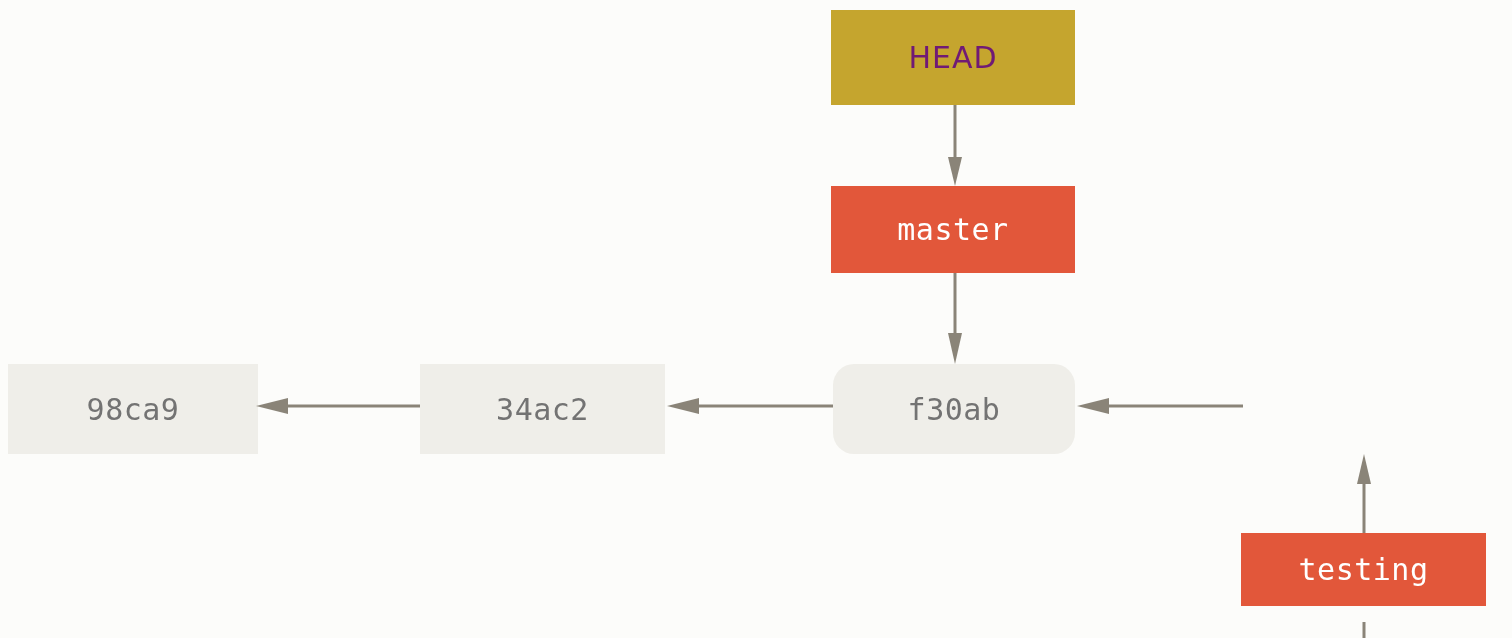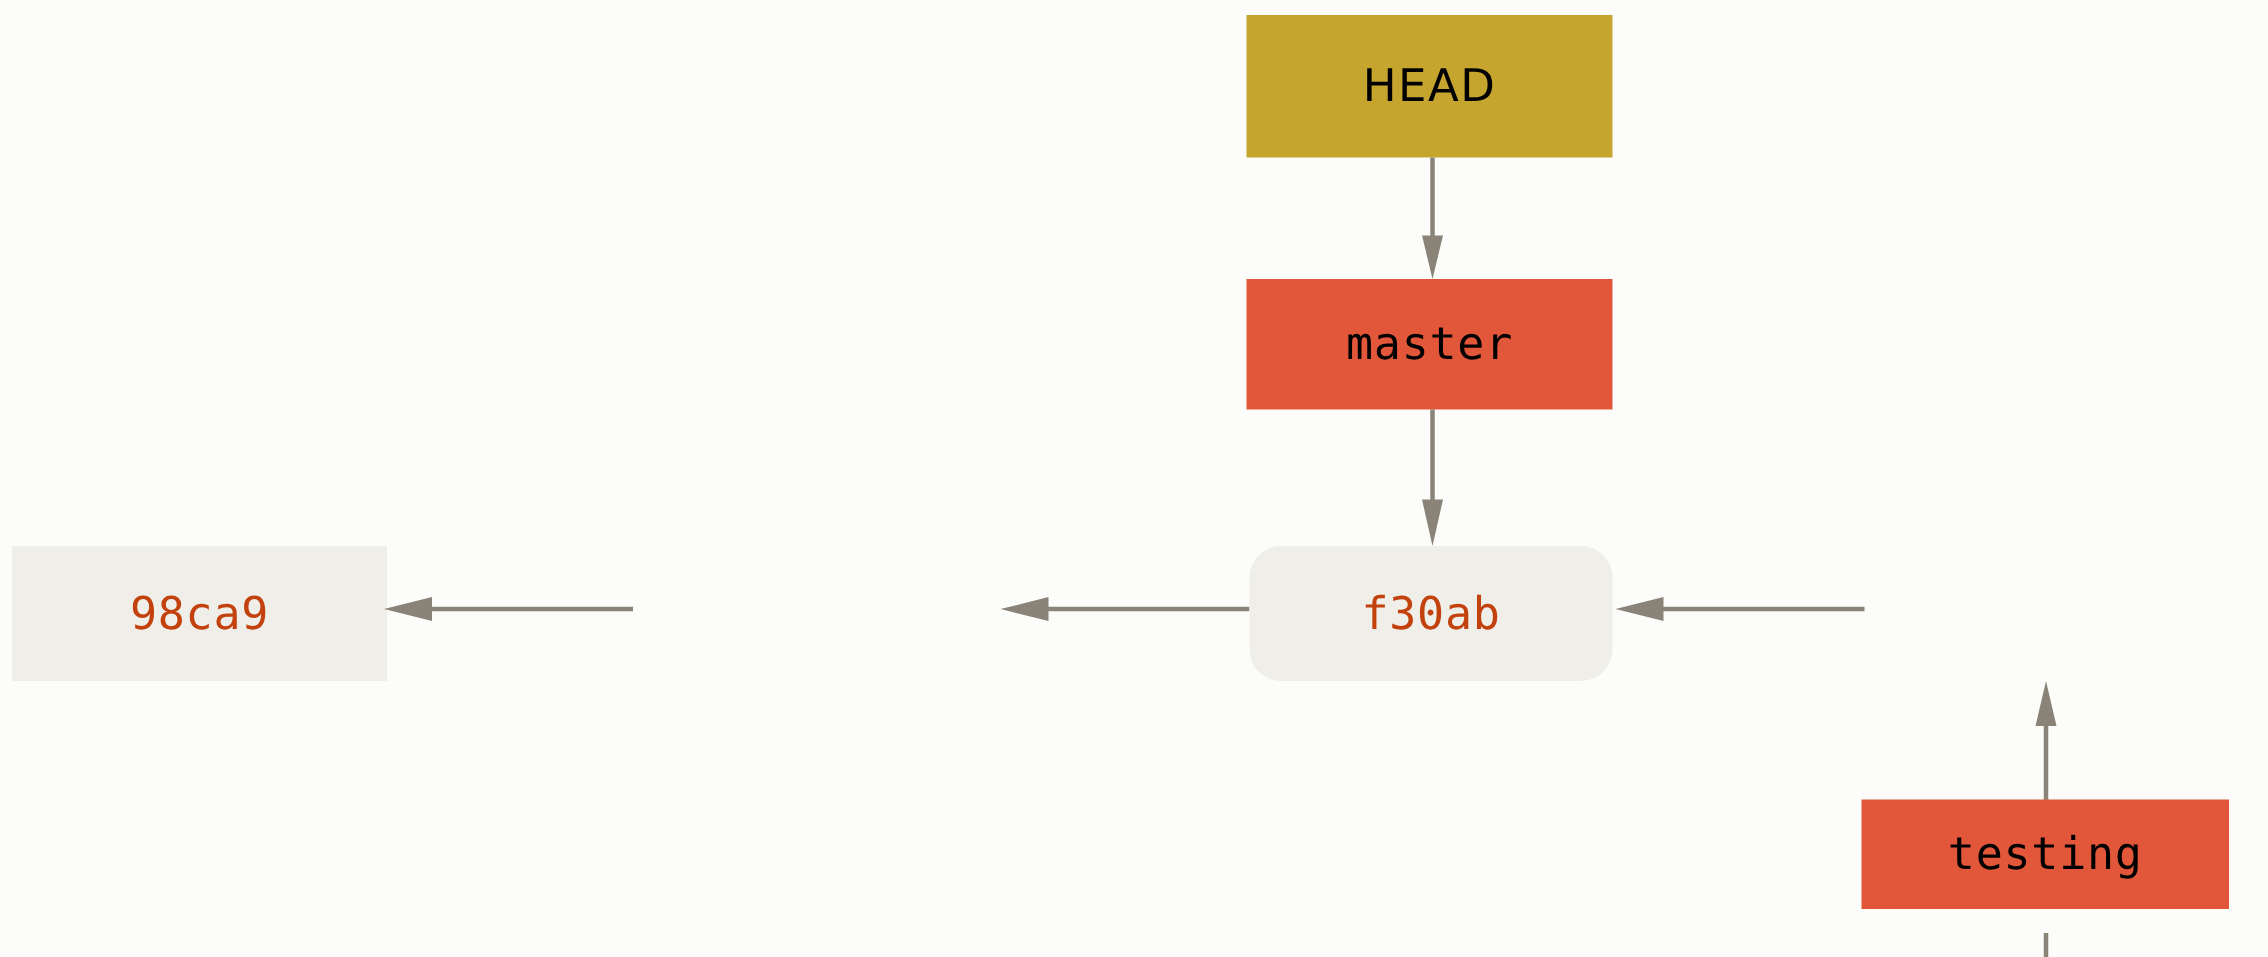--- a/index.html
+++ b/index.html
@@ -20,31 +20,31 @@
     position: absolute;
     display: flex;
     align-items: center;
     justify-content: center;
     box-sizing: border-box;
     letter-spacing: 0.5px;
     white-space: nowrap;
   }
   .node-commit {
     background: #EFEEE9;
-    color: #c2410c;
+    color: #737373;
     font-size: 30px;
   }
   .node-branch {
     background: #E2573A;
-    color: #000000;
+    color: #ffffff;
     font-size: 30px;
   }
   .node-head {
     background: #C5A52E;
-    color: #000000;
+    color: #701a75;
     font-size: 30px;
     font-family: "DejaVu Sans", "Liberation Sans", sans-serif;
     letter-spacing: 1px;
   }
   .edge {
     position: absolute;
     pointer-events: none;
   }
   .edge svg {
     display: block;
@@ -82,20 +82,23 @@
     <span>98ca9</span>
   </div>
 
   <div class="edge" style="left:256px; top:398px; width:166px; height:16px;">
     <svg width="166" height="16" viewBox="0 0 166 16" aria-hidden="true">
       <line x1="166" y1="8" x2="30" y2="8" stroke="#8A8478" stroke-width="3"></line>
       <polygon points="0,8 32,0 32,16" fill="#8A8478"></polygon>
     </svg>
   </div>
 
+  <div class="node node-commit" style="left:420px; top:364px; width:245px; height:90px;">
+    <span>34ac2</span>
+  </div>
 
   <div class="edge" style="left:667px; top:398px; width:166px; height:16px;">
     <svg width="166" height="16" viewBox="0 0 166 16" aria-hidden="true">
       <line x1="166" y1="8" x2="30" y2="8" stroke="#8A8478" stroke-width="3"></line>
       <polygon points="0,8 32,0 32,16" fill="#8A8478"></polygon>
     </svg>
   </div>
 
   <div class="node node-commit" style="left:833px; top:364px; width:242px; height:90px;border-radius:21px;">
     <span>f30ab</span>

